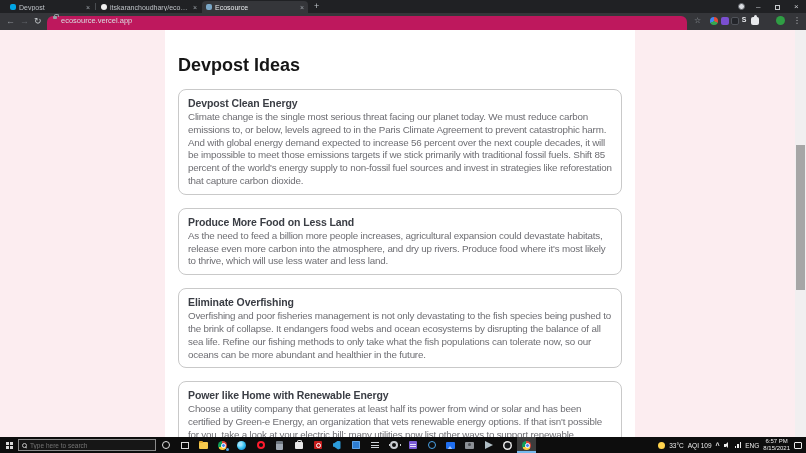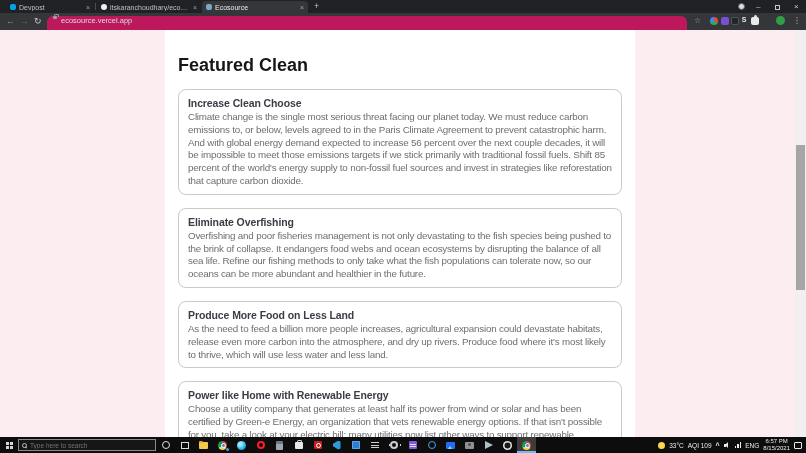--- a/index.html
+++ b/index.html
@@ -162,35 +162,35 @@
     <span class="ext-purple" style="left:721px;"></span>
     <span class="ext-dark" style="left:731px;"></span>
     <span class="ext-s" style="left:740px;">S</span>
     <span class="ext-puzzle" style="left:751px;"></span>
     <span class="avatar" style="left:776px;"></span>
     <span class="kebab" style="left:793px;">⋮</span>
   </div>
 
   <div class="page">
     <div class="content-col">
-      <h1 class="page-heading">Featured Clean</h1>
+      <h1 class="page-heading">Devpost Ideas</h1>
 
       <div class="card">
-        <h2>Increase Clean Choose</h2>
+        <h2>Devpost Clean Energy</h2>
         <p>Climate change is the single most serious threat facing our planet today. We must reduce carbon emissions to, or below, levels agreed to in the Paris Climate Agreement to prevent catastrophic harm. And with global energy demand expected to increase 56 percent over the next couple decades, it will be impossible to meet those emissions targets if we stick primarily with traditional fossil fuels. Shift 85 percent of the world's energy supply to non-fossil fuel sources and invest in strategies like reforestation that capture carbon dioxide.</p>
+      </div>
+
+      <div class="card">
+        <h2>Produce More Food on Less Land</h2>
+        <p>As the need to feed a billion more people increases, agricultural expansion could devastate habitats, release even more carbon into the atmosphere, and dry up rivers. Produce food where it's most likely to thrive, which will use less water and less land.</p>
       </div>
 
       <div class="card">
         <h2>Eliminate Overfishing</h2>
         <p>Overfishing and poor fisheries management is not only devastating to the fish species being pushed to the brink of collapse. It endangers food webs and ocean ecosystems by disrupting the balance of all sea life. Refine our fishing methods to only take what the fish populations can tolerate now, so our oceans can be more abundant and healthier in the future.</p>
-      </div>
-
-      <div class="card">
-        <h2>Produce More Food on Less Land</h2>
-        <p>As the need to feed a billion more people increases, agricultural expansion could devastate habitats, release even more carbon into the atmosphere, and dry up rivers. Produce food where it's most likely to thrive, which will use less water and less land.</p>
       </div>
 
       <div class="card">
         <h2>Power like Home with Renewable Energy</h2>
         <p>Choose a utility company that generates at least half its power from wind or solar and has been certified by Green-e Energy, an organization that vets renewable energy options. If that isn't possible for you, take a look at your electric bill; many utilities now list other ways to support renewable</p>
       </div>
     </div>
 
     <div class="scrollbar">
       <div class="scroll-thumb"></div>

